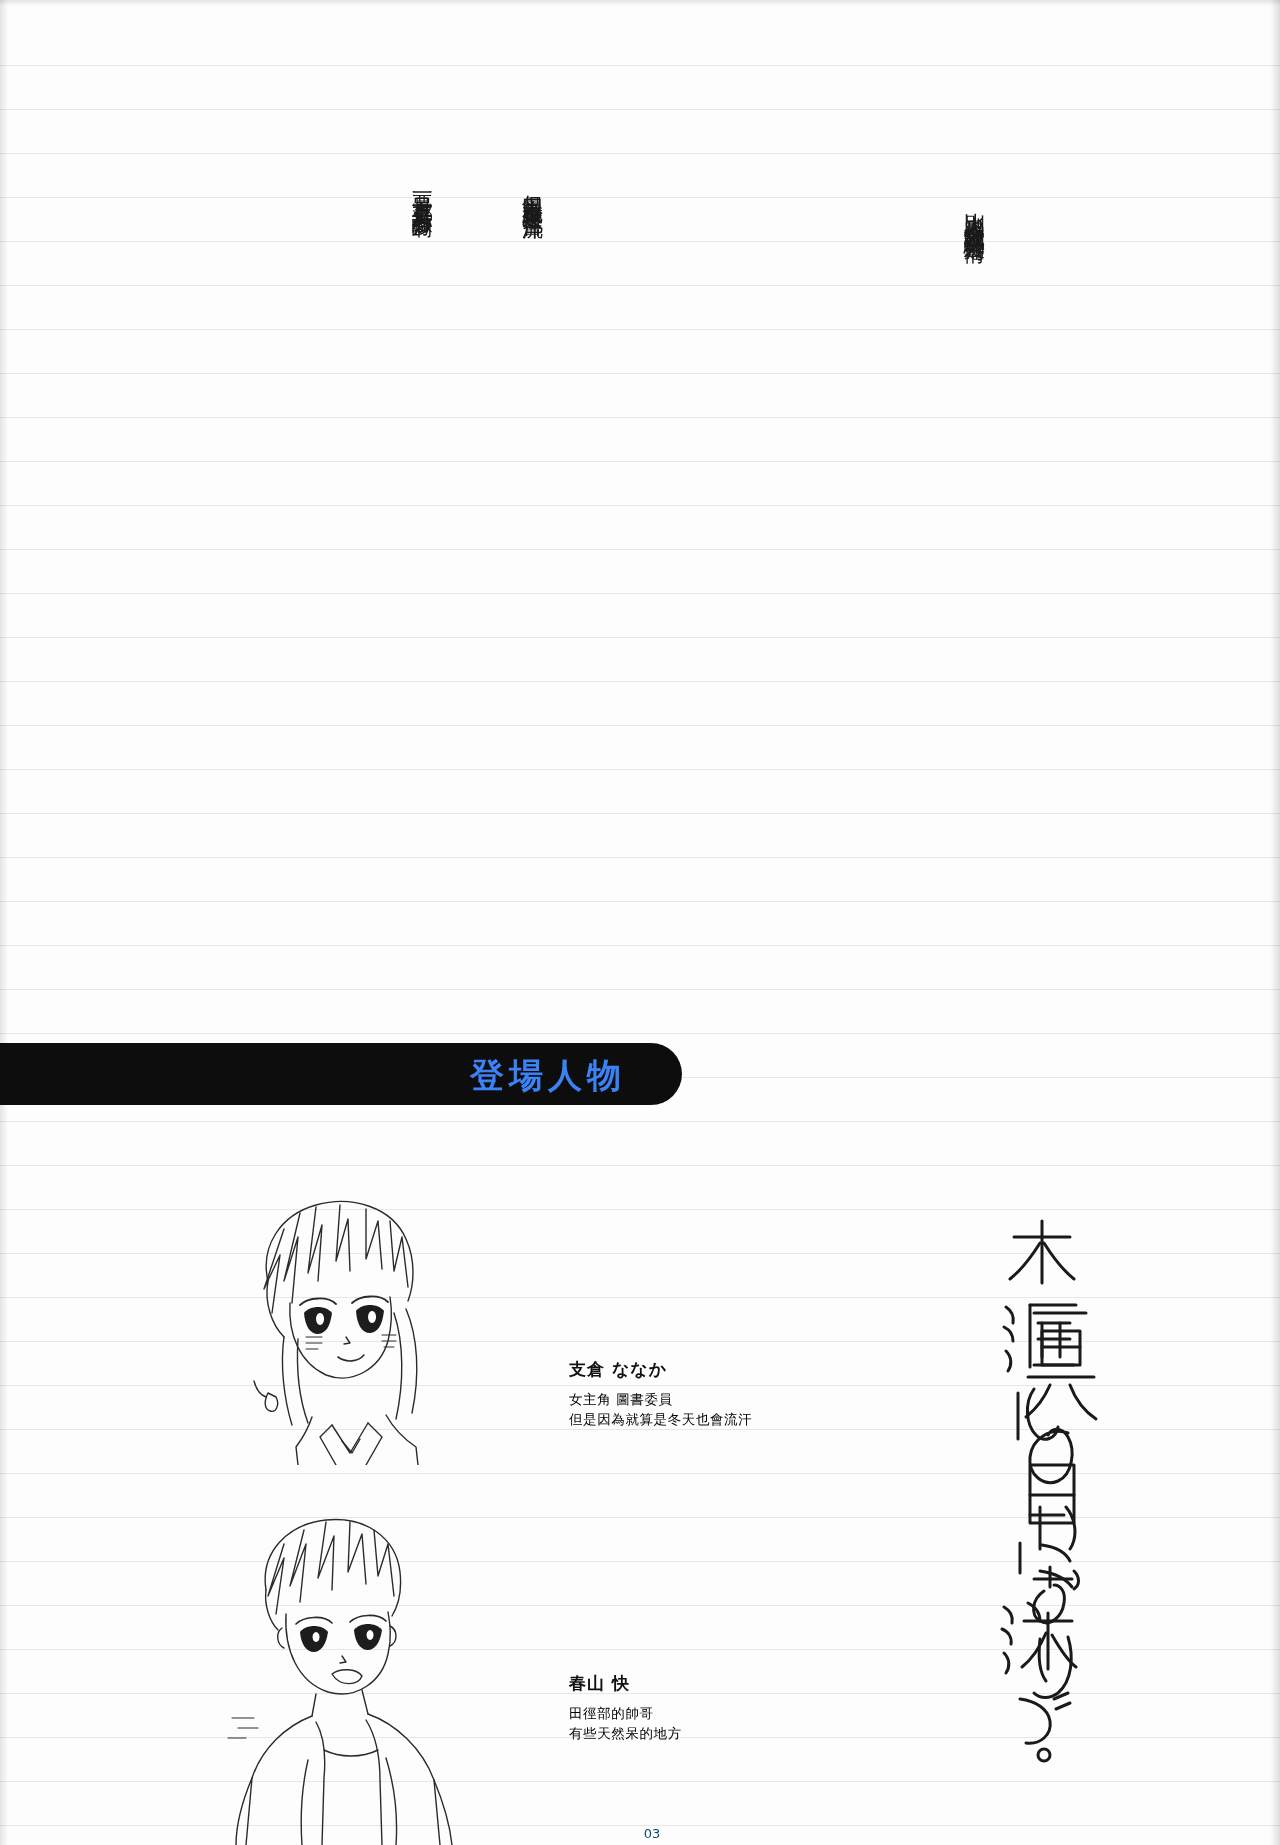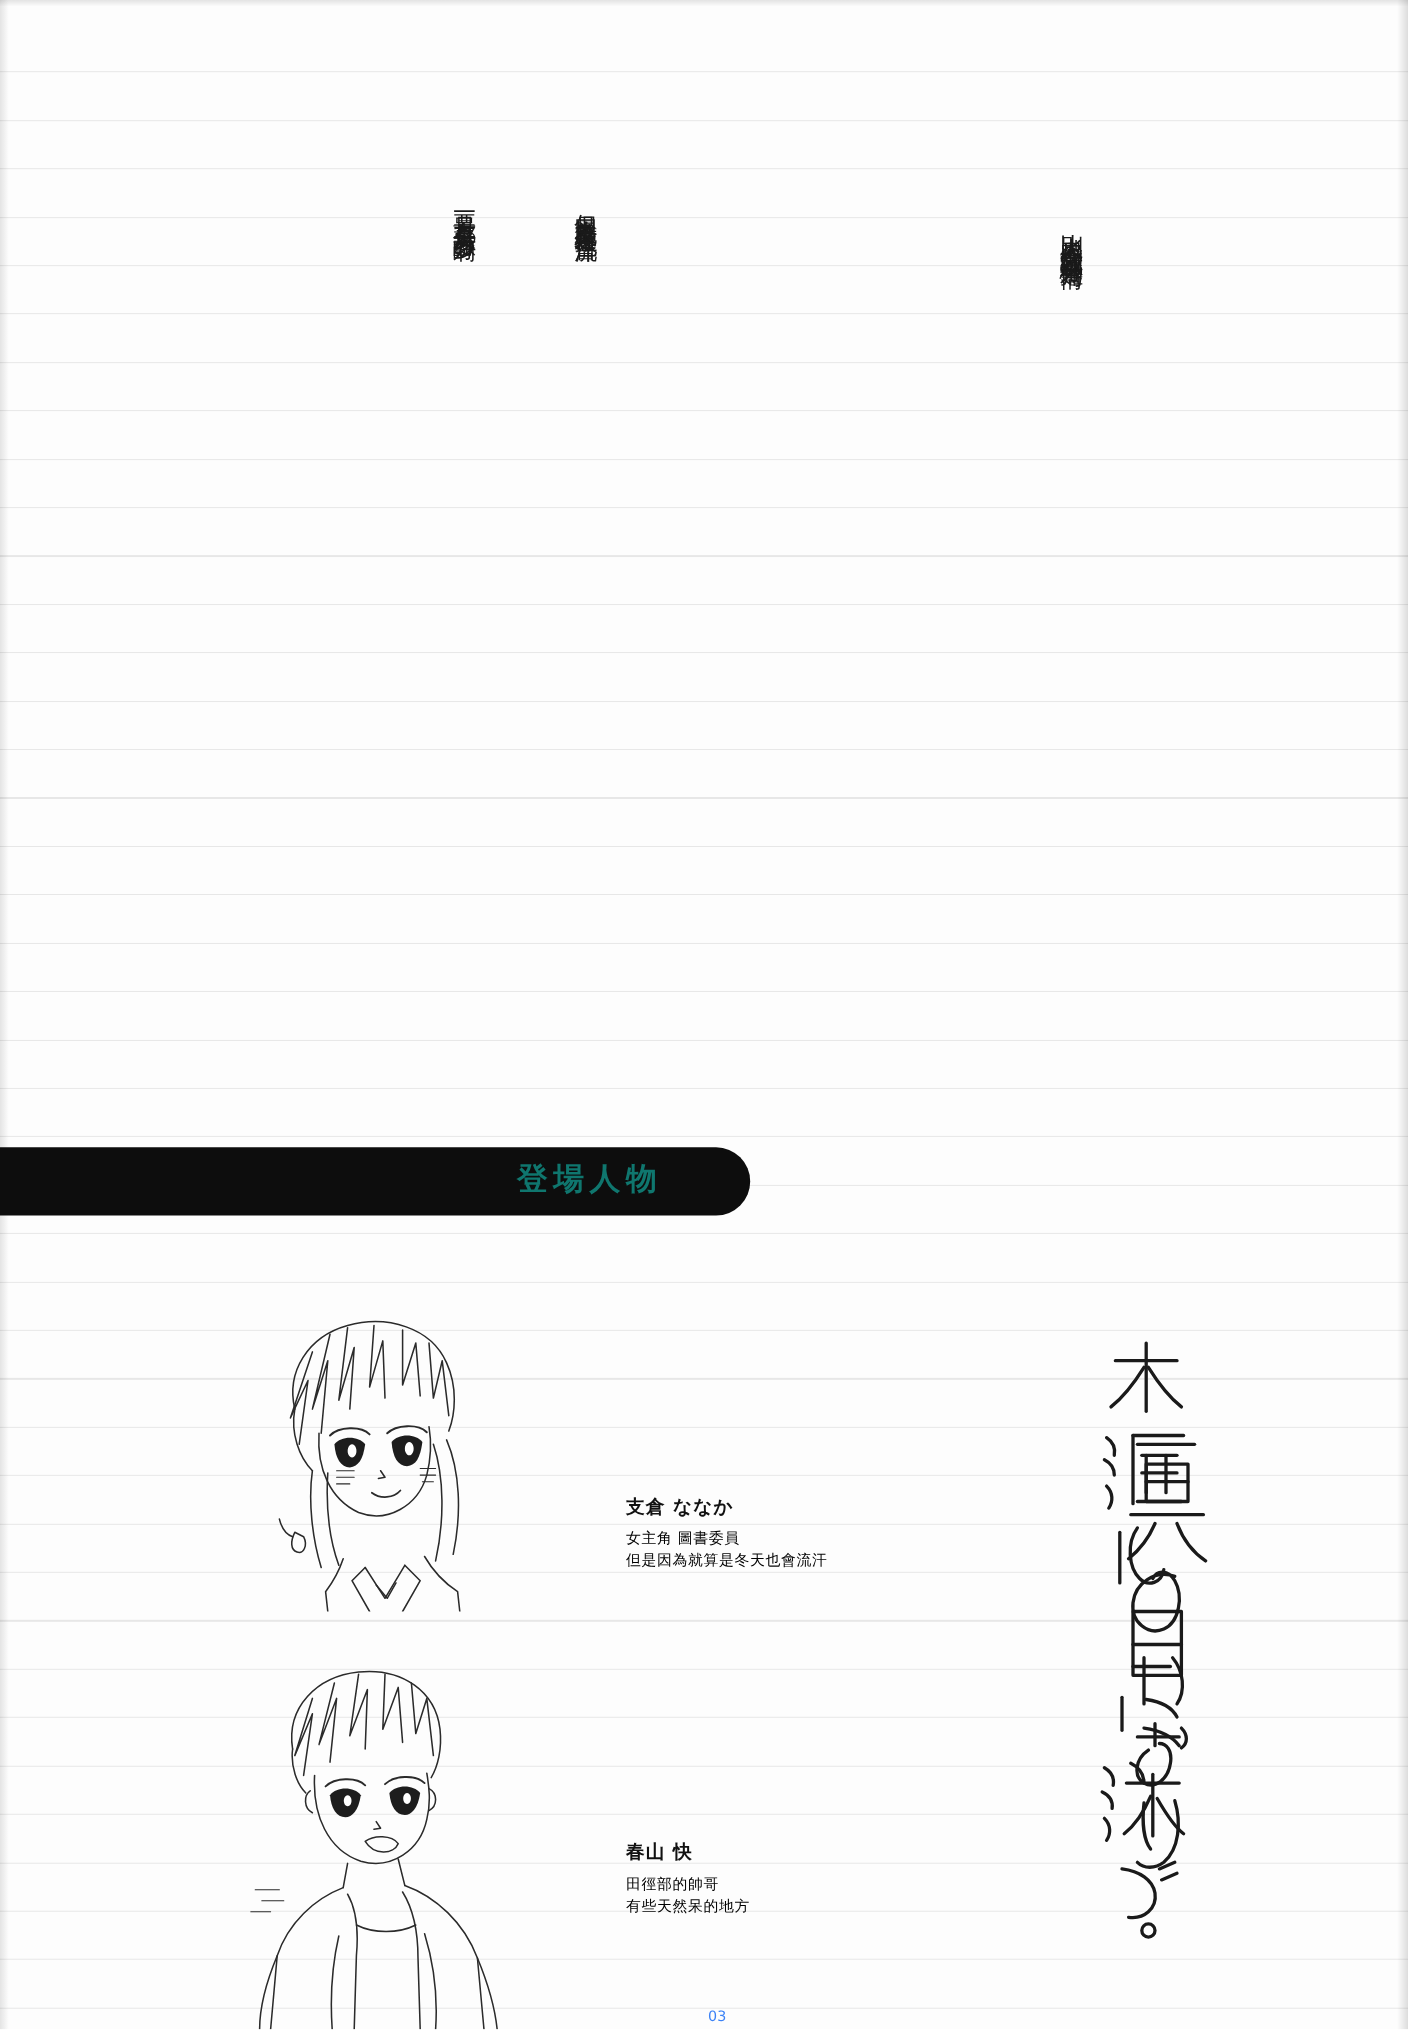--- a/index.html
+++ b/index.html
@@ -87,23 +87,23 @@
     height: 62px;
     background: #0d0d0d;
     border-top-right-radius: 31px;
     border-bottom-right-radius: 31px;
   }
   .banner-label {
     position: absolute;
     left: 470px;
     top: 1053px;
     width: 200px;
-    color: #0f766e;
+    color: #3b82f6;
     font-family: "DejaVu Sans", "Liberation Sans", sans-serif;
-    font-size: 28px;
+    font-size: 34px;
     letter-spacing: 5px;
     font-weight: 600;
   }
 
   
   .char-info {
     position: absolute;
     font-family: "DejaVu Sans", "Liberation Sans", sans-serif;
     color: #111;
     margin-left: 16px;
@@ -141,21 +141,21 @@
 
   
   .page-number {
     position: absolute;
     left: 637px;
     top: 1826px;
     width: 30px;
     text-align: center;
     font-family: "DejaVu Sans", "Liberation Sans", sans-serif;
     font-size: 13px;
-    color: #3b82f6;
+    color: #0c4a6e;
   }
 </style>
 </head>
 <body>
 
 <div class="page">
 
   <div class="rules"></div>
   <div class="edge-left"></div>
   <div class="edge-right"></div>

